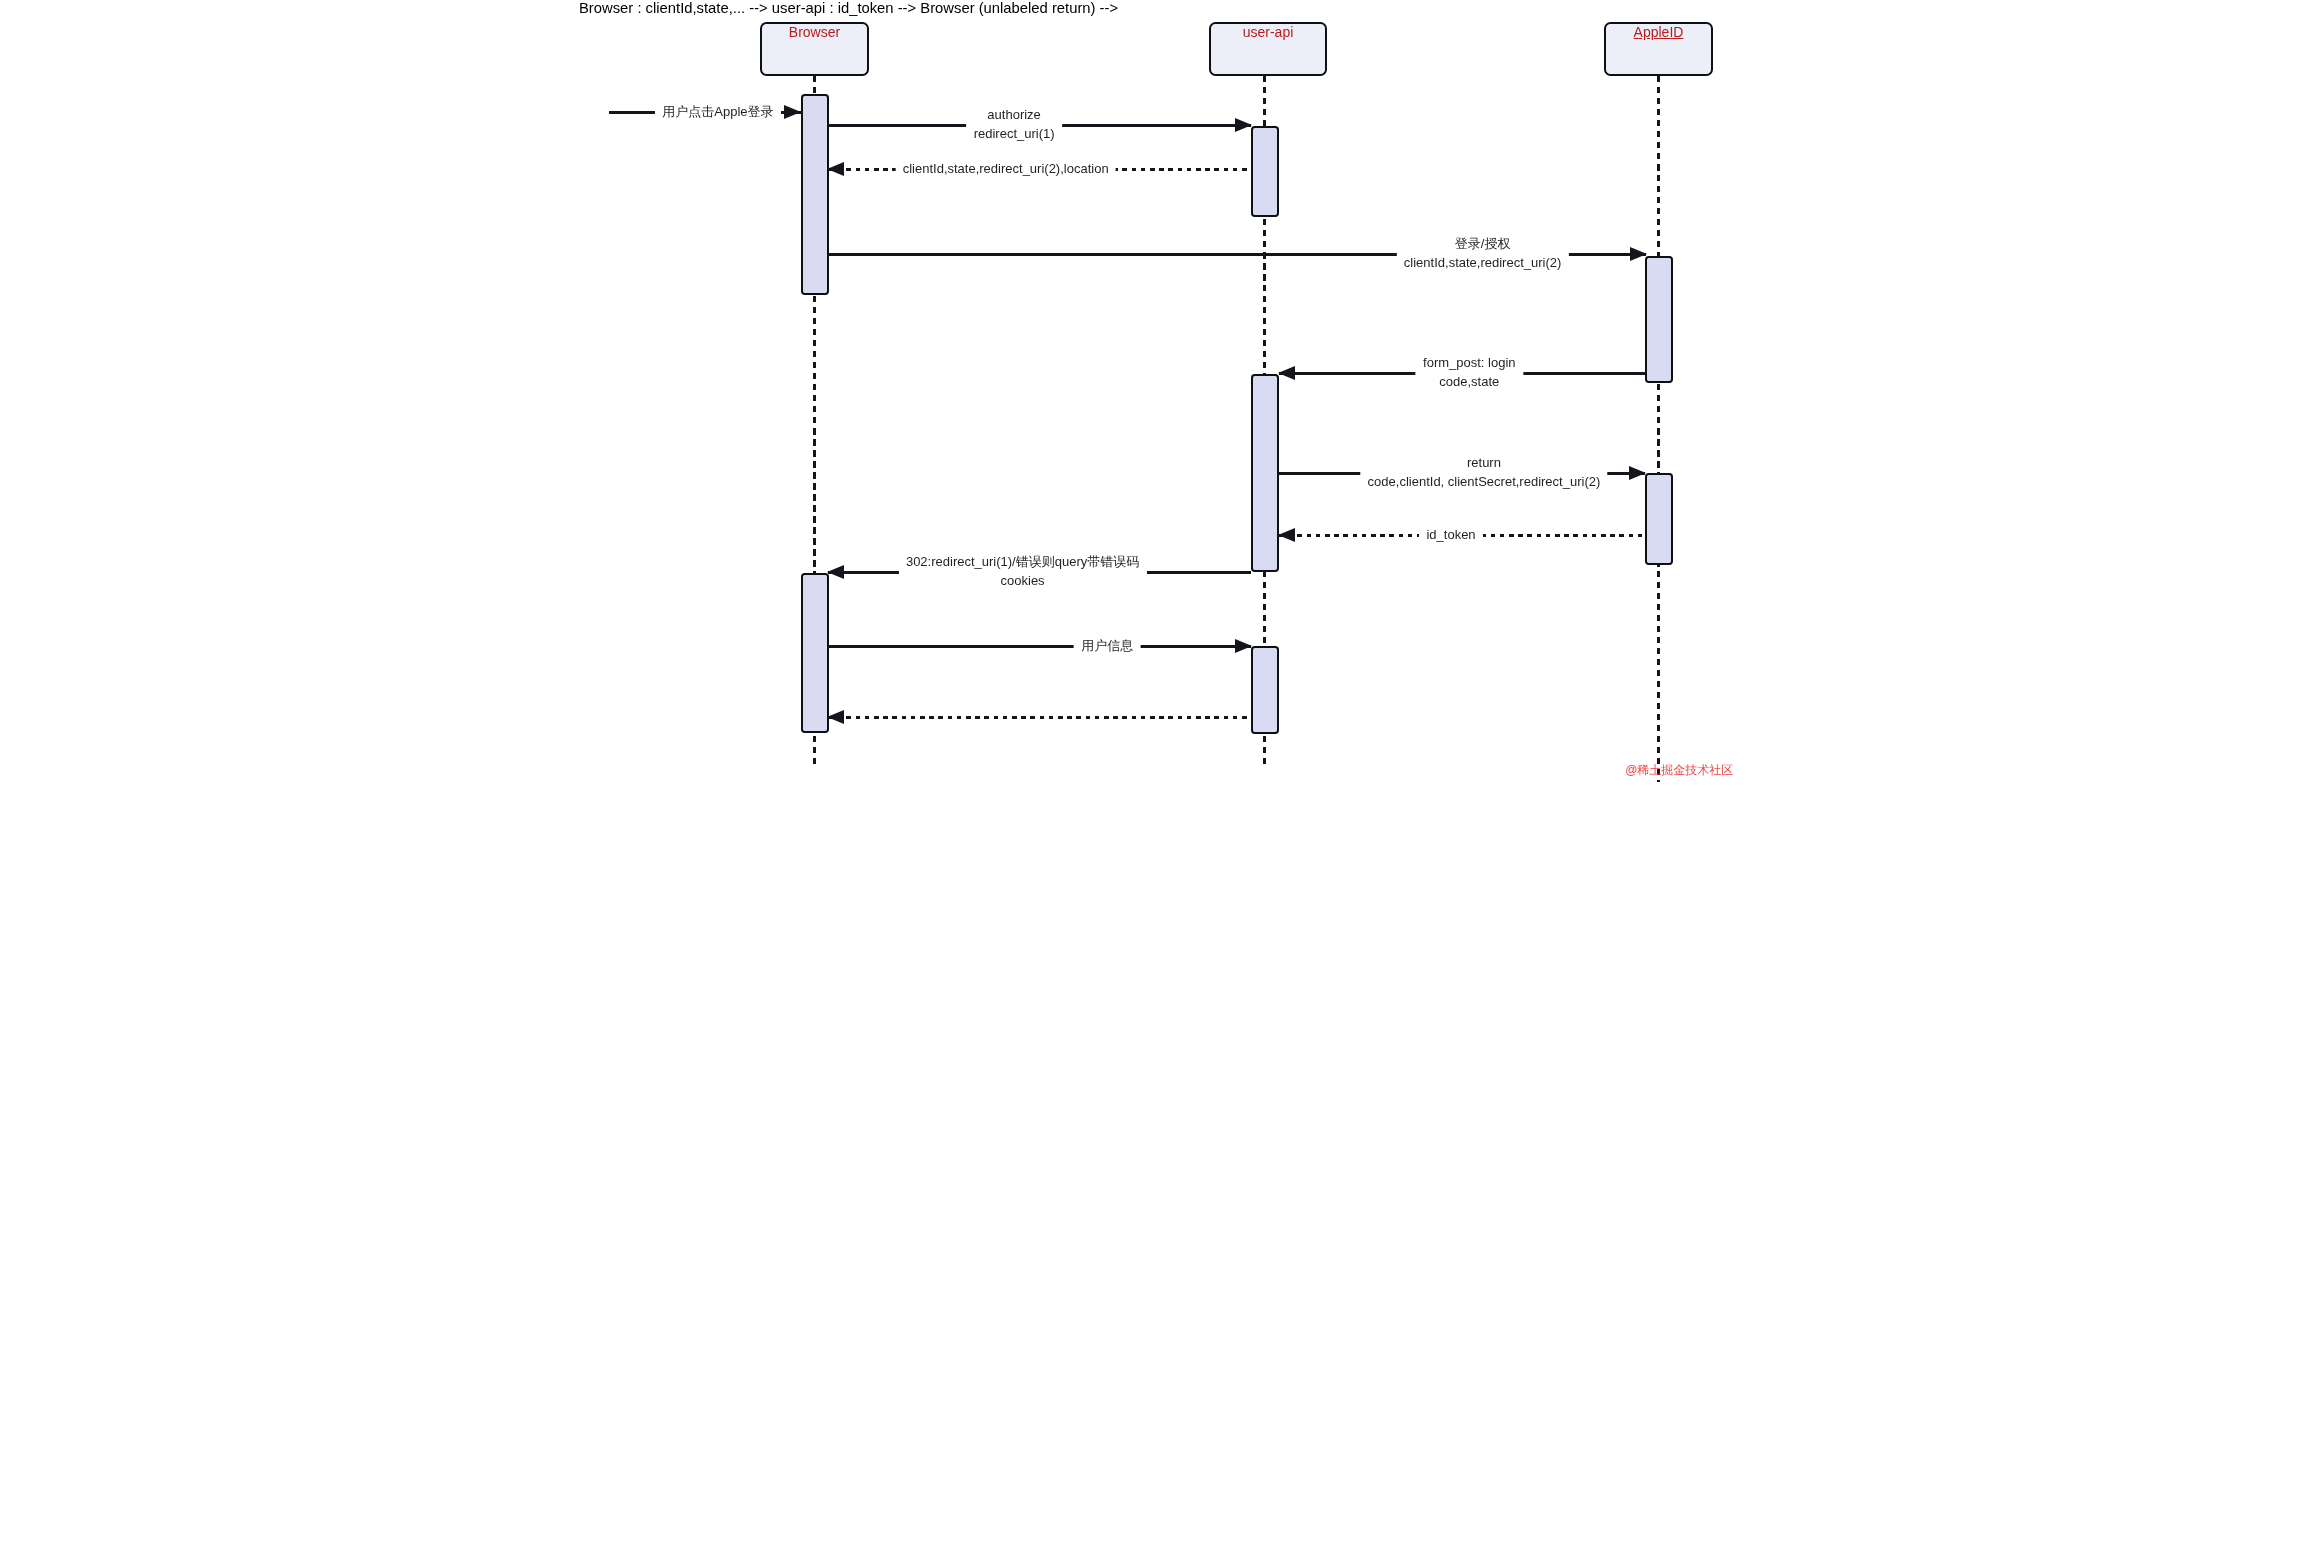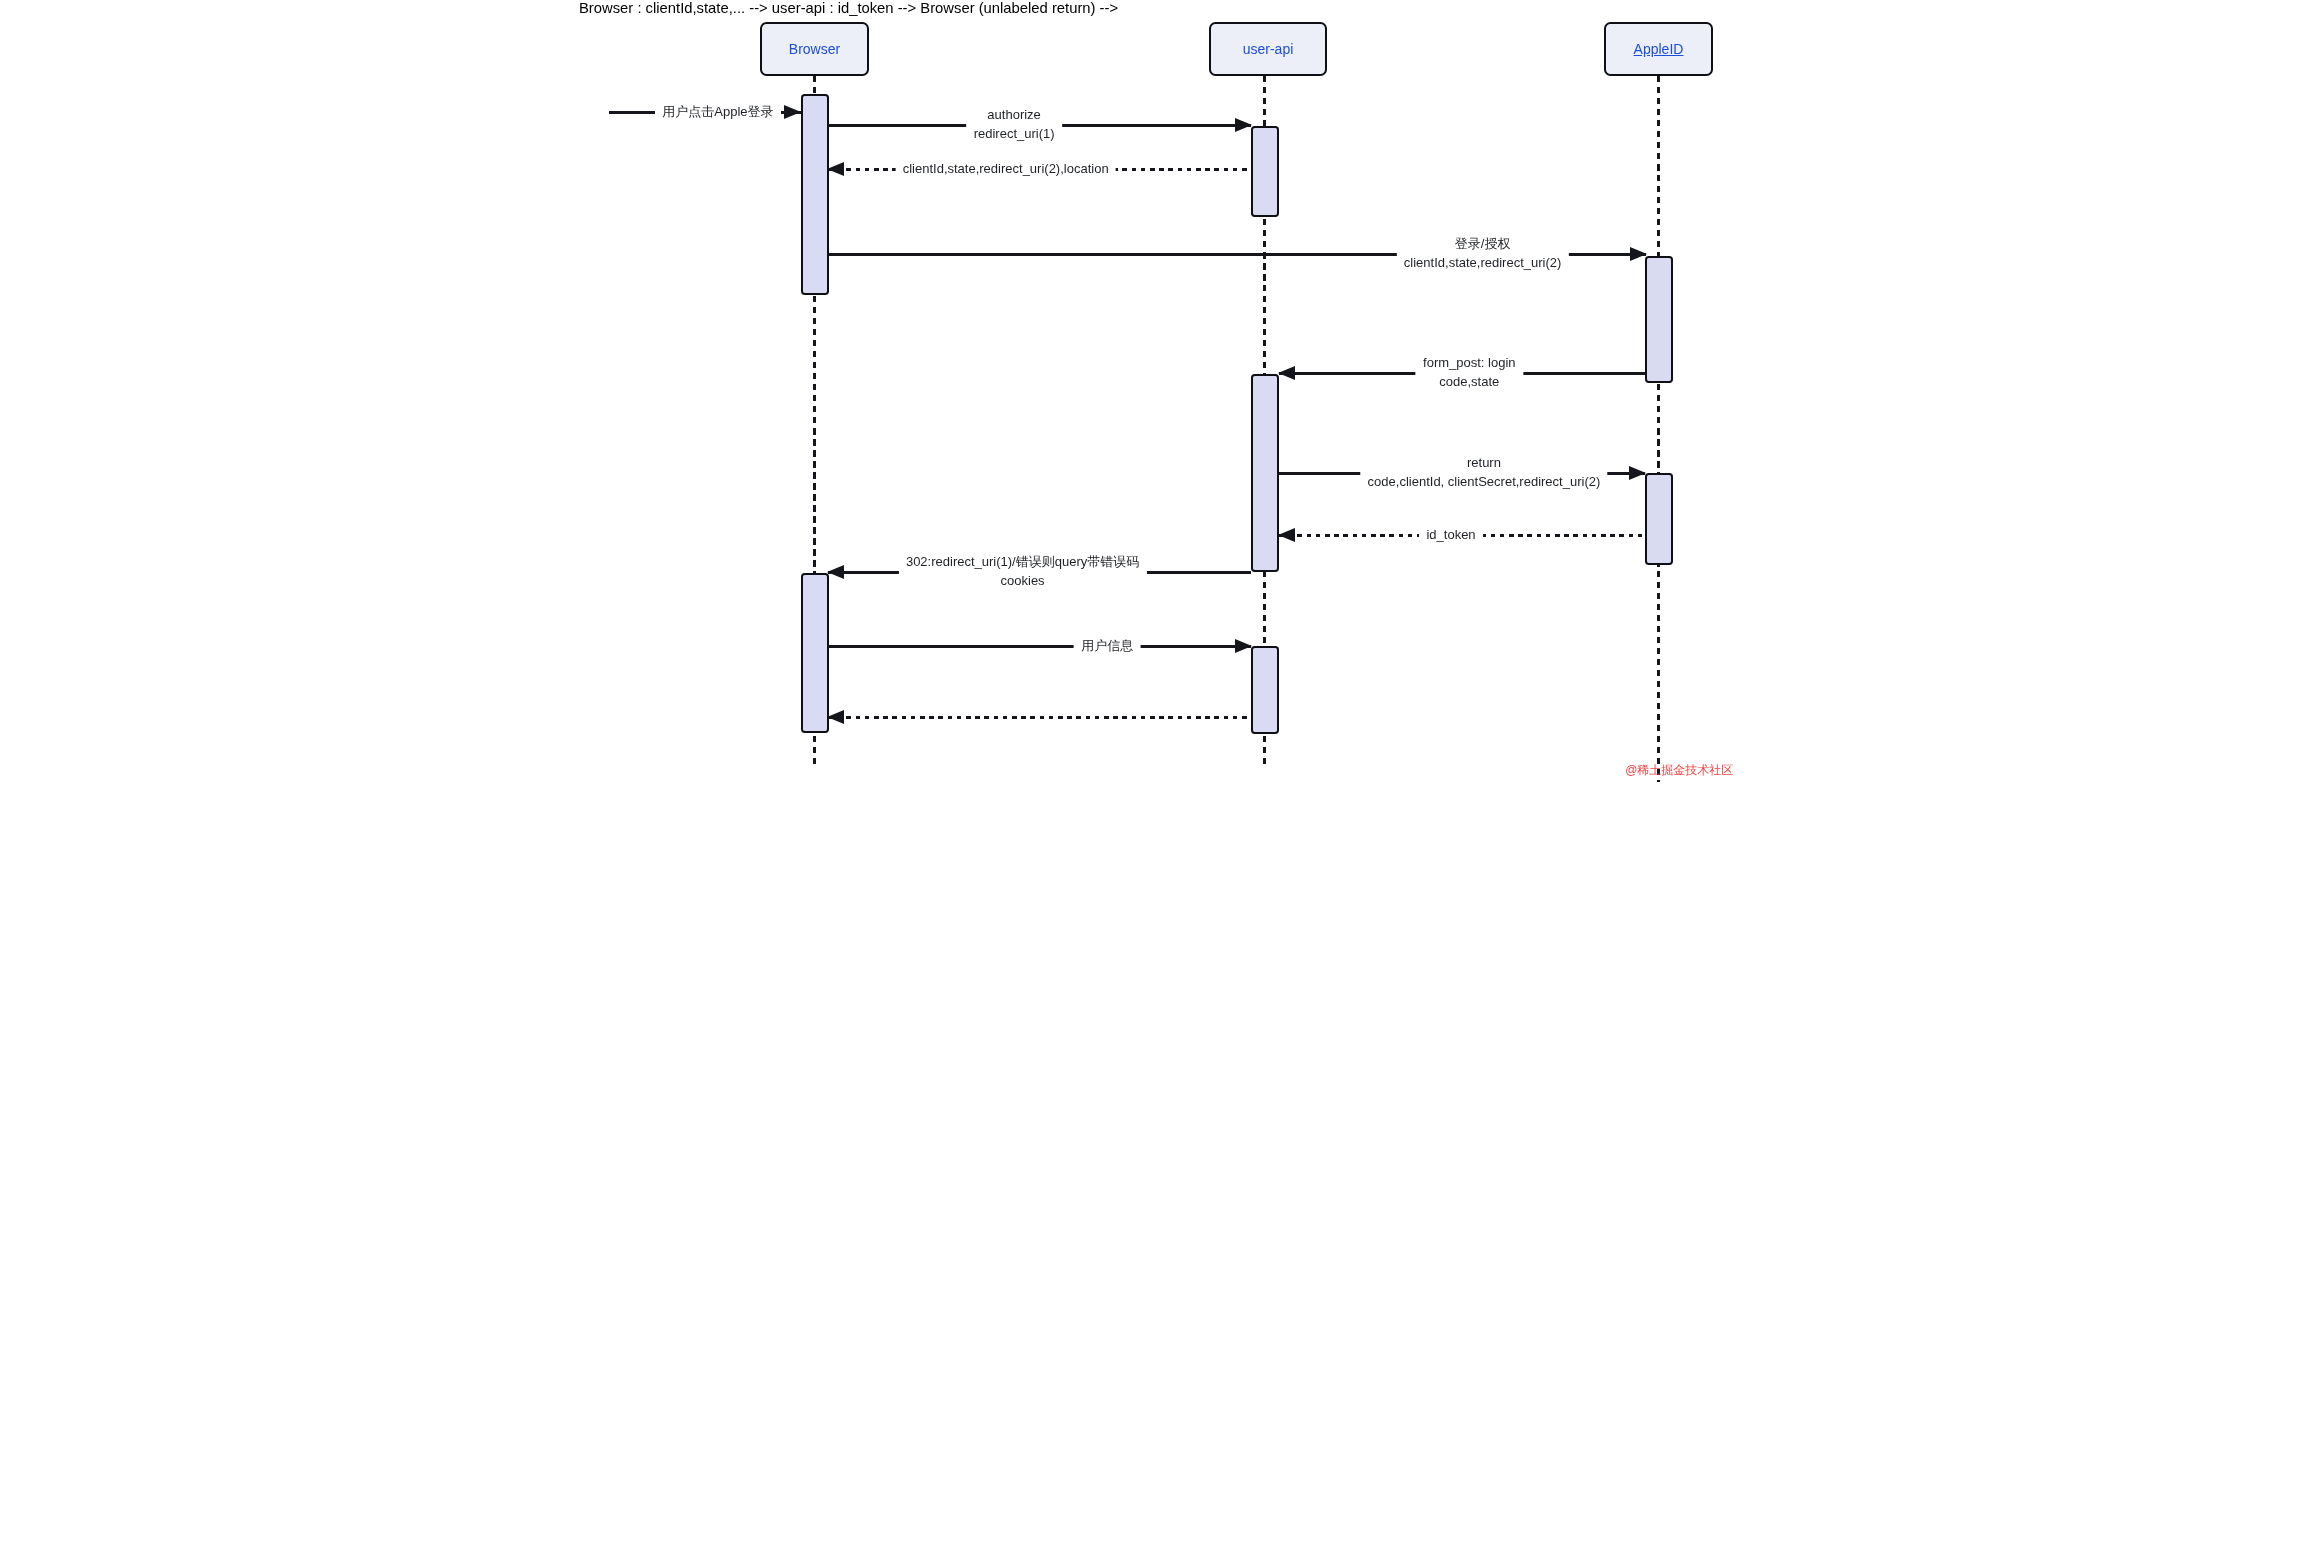--- a/index.html
+++ b/index.html
@@ -5,22 +5,22 @@
   html,body { margin:0; padding:0; background:#ffffff; }
   body { font-family:"Liberation Sans", sans-serif; }
   .canvas {
     position:relative; width:1158px; height:782px; background:#ffffff;
     overflow:hidden; margin:0 auto;
   }
   
   .pbox {
     position:absolute; top:22px; height:54px; box-sizing:border-box;
     background:#edeff8; border:2.8px solid #0e1016; border-radius:6.5px;
-    display:flex; align-items:center; justify-content:center;
-    font-size:14px; color:#1d4ed8; z-index:4;
+    display:flex; align-items:flex-start; justify-content:center;
+    font-size:14px; color:#b91c1c; z-index:4;
   }
   
   .lifeline {
     position:absolute; width:2.8px; z-index:1;
     background:repeating-linear-gradient(180deg,#14161c 0 6.5px,transparent 6.5px 11px);
   }
   
   .act {
     position:absolute; width:28px; box-sizing:border-box;
     background:#d8dbf1; border:2.3px solid #0e1016; border-radius:3.7px; z-index:2;

